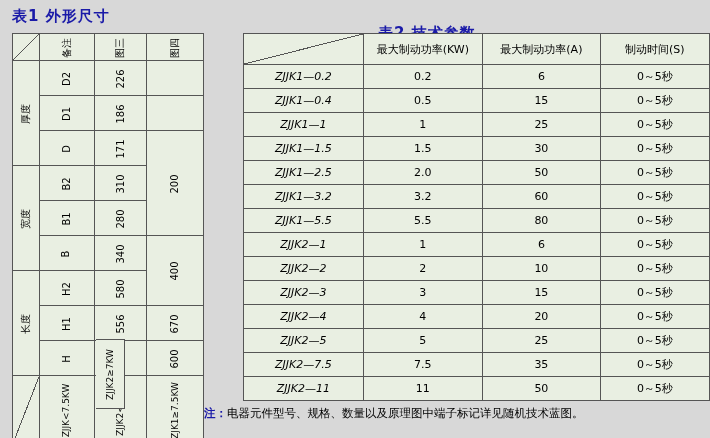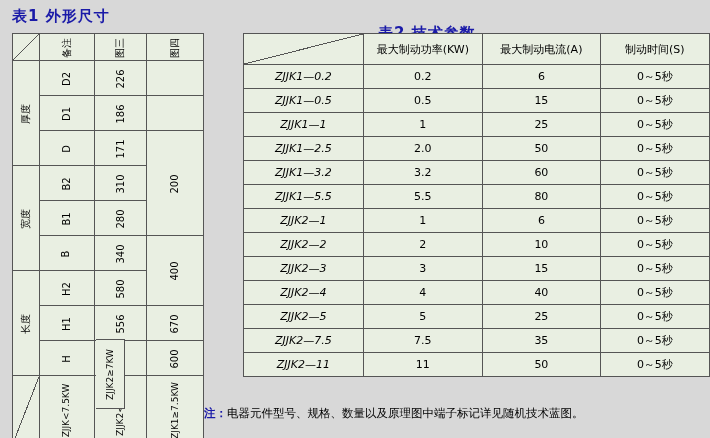--- a/index.html
+++ b/index.html
@@ -227,44 +227,50 @@
   </div>
 
   <div style="position:absolute; left:12px; top:33px; width:0; height:0;"></div>
 
   <div id="table2-wrap">
     <table class="t2">
       <thead>
         <tr>
           <td class="col-model diag2"></td>
           <td class="col-power">最大制动功率(KW)</td>
-          <td class="col-curr">最大制动电流(A)</td>
+          <td class="col-curr">最大制动功率(A)</td>
           <td class="col-time">制动时间(S)</td>
         </tr>
       </thead>
       <tbody>
         <tr>
             <td class="cell-model">ZJJK1—0.2</td>
             <td>0.2</td>
             <td>6</td>
             <td>0～5秒</td>
           </tr>
         <tr>
-            <td class="cell-model">ZJJK1—0.5</td>
+            <td class="cell-model">ZJJK1—0.4</td>
             <td>0.5</td>
             <td>15</td>
             <td>0～5秒</td>
           </tr>
         <tr>
             <td class="cell-model">ZJJK1—1</td>
             <td>1</td>
             <td>25</td>
             <td>0～5秒</td>
           </tr>
         <tr>
+            <td class="cell-model">ZJJK1—1.5</td>
+            <td>1.5</td>
+            <td>30</td>
+            <td>0～5秒</td>
+          </tr>
+        <tr>
             <td class="cell-model">ZJJK1—2.5</td>
             <td>2.0</td>
             <td>50</td>
             <td>0～5秒</td>
           </tr>
         <tr>
             <td class="cell-model">ZJJK1—3.2</td>
             <td>3.2</td>
             <td>60</td>
             <td>0～5秒</td>
@@ -289,21 +295,21 @@
           </tr>
         <tr>
             <td class="cell-model">ZJJK2—3</td>
             <td>3</td>
             <td>15</td>
             <td>0～5秒</td>
           </tr>
         <tr>
             <td class="cell-model">ZJJK2—4</td>
             <td>4</td>
-            <td>40</td>
+            <td>20</td>
             <td>0～5秒</td>
           </tr>
         <tr>
             <td class="cell-model">ZJJK2—5</td>
             <td>5</td>
             <td>25</td>
             <td>0～5秒</td>
           </tr>
         <tr>
             <td class="cell-model">ZJJK2—7.5</td>

